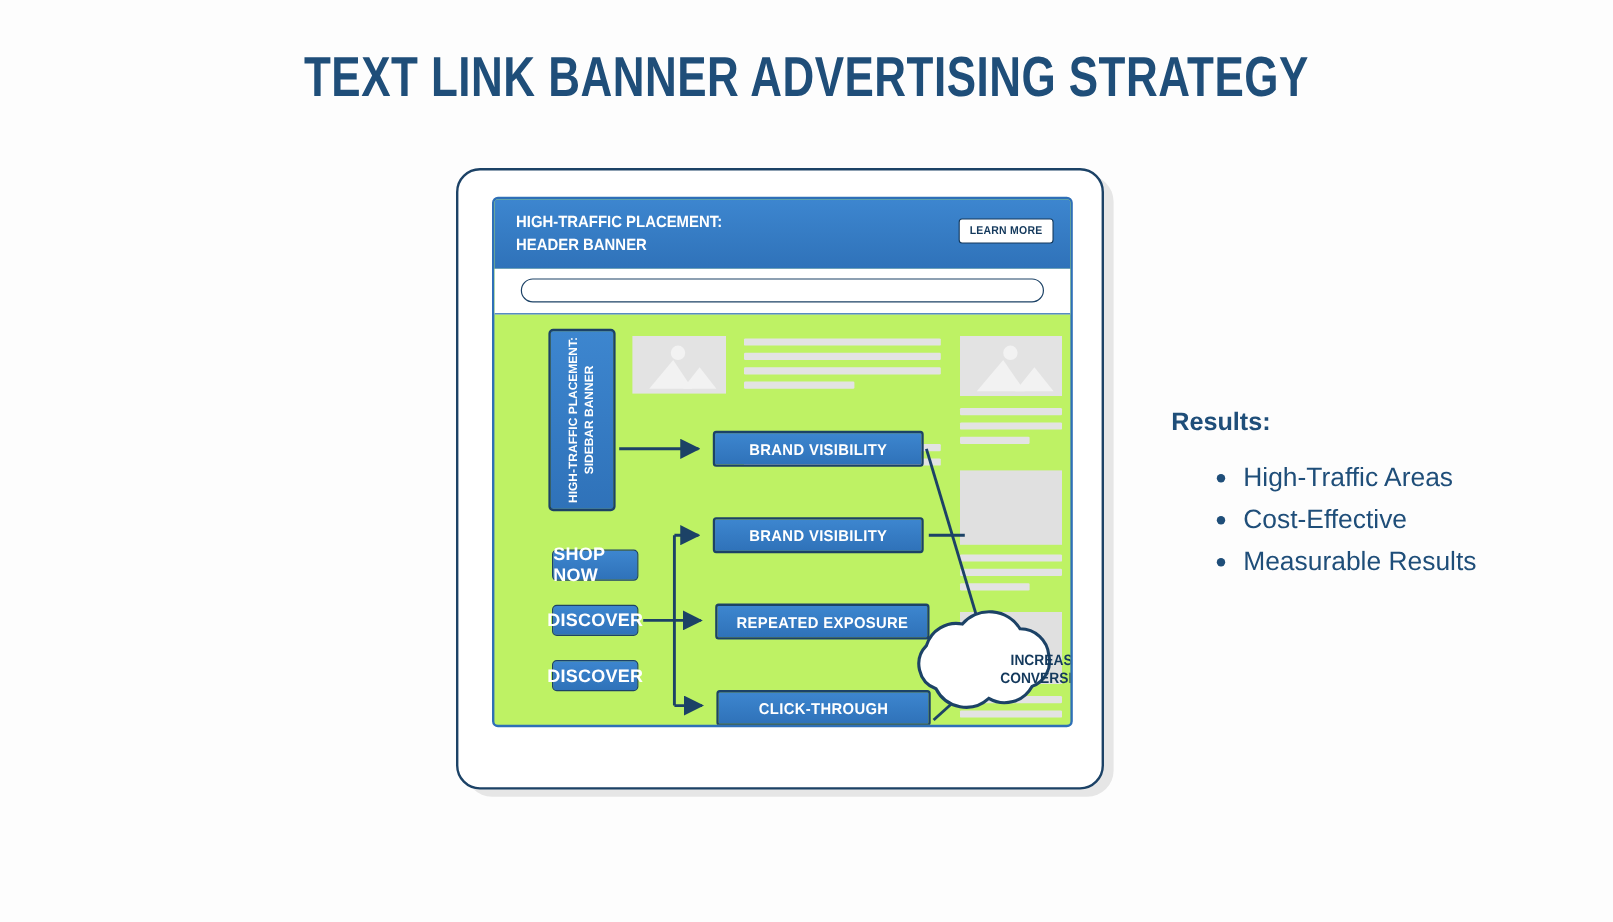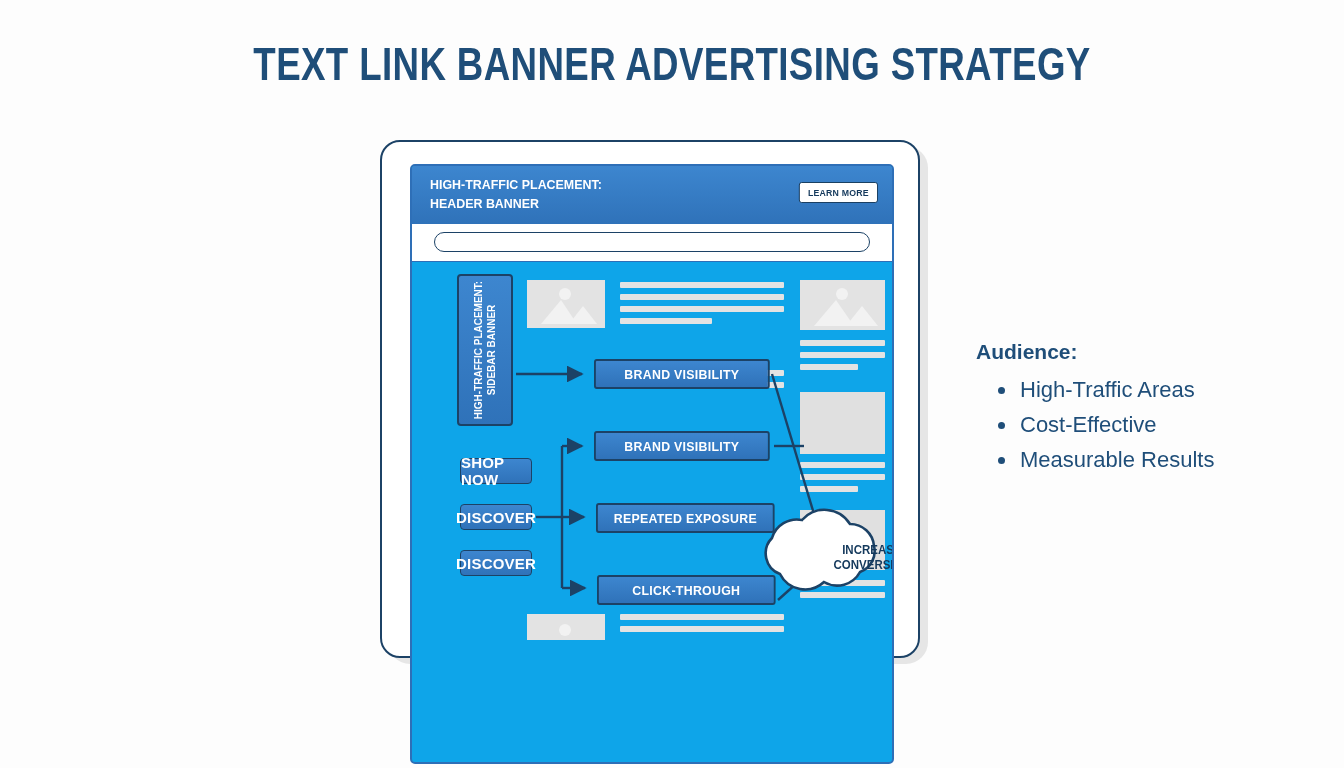--- a/index.html
+++ b/index.html
@@ -24,22 +24,22 @@
   .browser-shadow{
     position:absolute;left:388px;top:146px;width:540px;height:518px;
     border-radius:22px;background:#e6e6e6;
   }
   .browser{
     position:absolute;left:380px;top:140px;width:540px;height:518px;
     border:2.5px solid #1c4266;border-radius:20px;background:#ffffff;
     box-sizing:border-box;
   }
   .browser-inner{
-    position:absolute;left:28px;top:22px;width:484px;height:600px;
-    border:2px solid #2e6fb7;border-radius:5px;background:#0ea5e9;
+    position:absolute;left:28px;top:22px;width:484px;height:442px;
+    border:2px solid #2e6fb7;border-radius:5px;background:#bef264;
     box-sizing:border-box;overflow:hidden;
   }
   
   .hdr-banner{
     position:absolute;left:0;top:0;width:100%;height:58px;
     background:linear-gradient(180deg,#3d86cf 0%,#2f72b9 100%);
     box-sizing:border-box;
   }
   .hdr-text{
     position:absolute;left:18px;top:9px;
@@ -105,21 +105,21 @@
   
   .overlay{position:absolute;left:0;top:0;width:484px;height:474px;pointer-events:none;}
   .cloud-label{
     position:absolute;left:398px;top:281px;width:132px;
     text-align:center;color:#14395c;font-size:12.5px;font-weight:bold;
     line-height:15px;transform:scaleX(.92);transform-origin:center top;
   }
   
   .benefits{position:absolute;left:976px;top:340px;width:330px;color:#1f4e79;}
   .benefits h3{margin:0 0 8px 0;font-size:21px;font-weight:bold;color:#1f4e79;}
-  .benefits ul{margin:0;padding:0 0 0 22px;list-style:none;}
+  .benefits ul{margin:16px;padding:0 0 0 22px;list-style:none;}
   .benefits li{
     font-size:22px;line-height:35px;color:#1f4e79;position:relative;padding-left:22px;
   }
   .benefits li:before{
     content:"";position:absolute;left:0;top:15px;
     width:7px;height:7px;border-radius:50%;background:#1f4e79;
   }
 </style>
 </head>
 <body>
@@ -243,19 +243,19 @@
       <div class="cloud-label">
         <div>INCREASED</div>
         <div>CONVERSIONS</div>
       </div>
 
     </div>
   </div>
 </div>
 
 <div class="benefits">
-  <h3>Audience:</h3>
+  <h3>Results:</h3>
   <ul>
     <li>High-Traffic Areas</li>
     <li>Cost-Effective</li>
     <li>Measurable Results</li>
   </ul>
 </div>
 
 </body></html>

